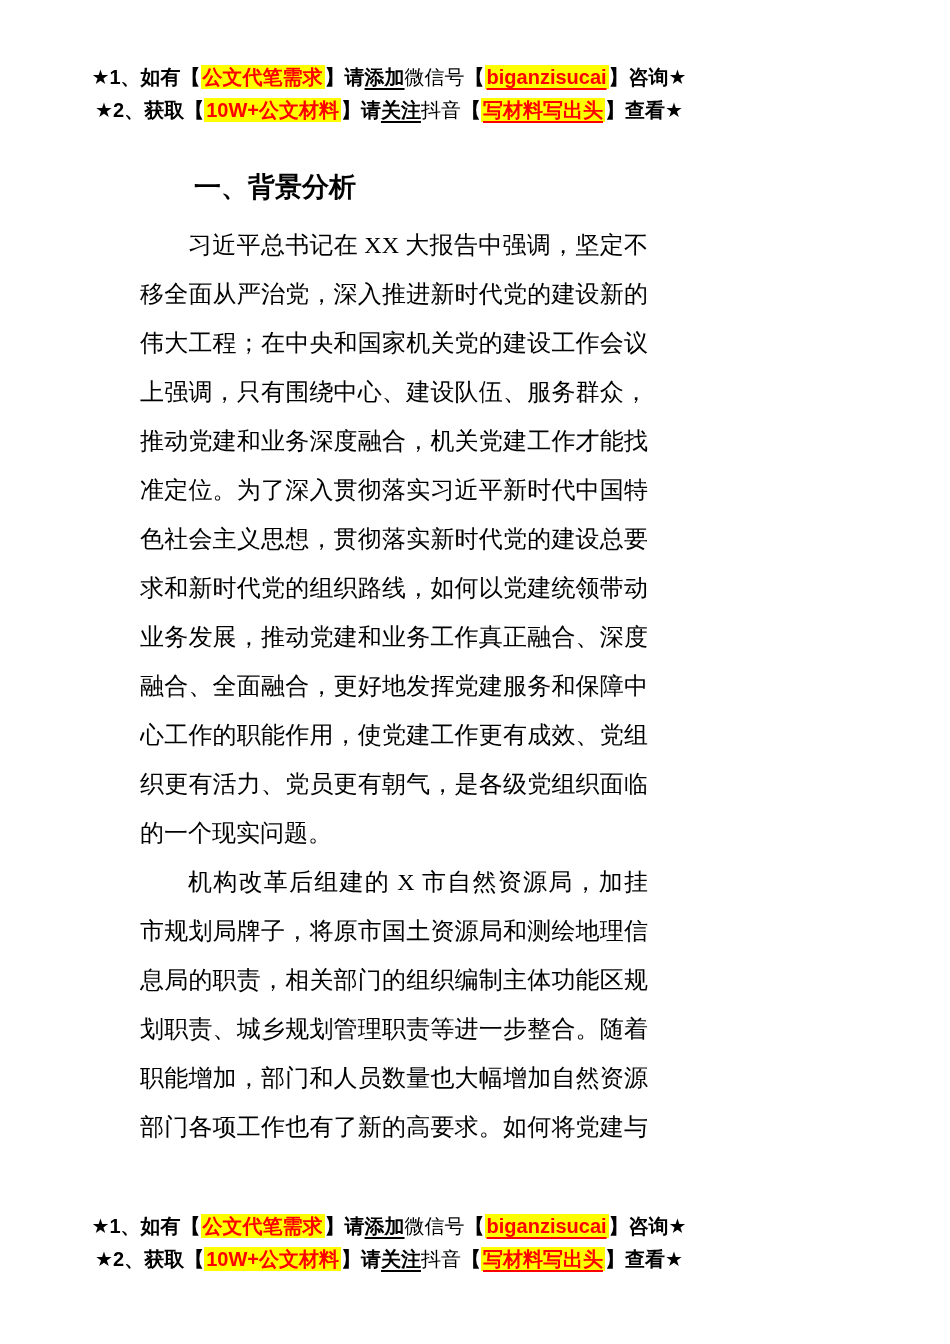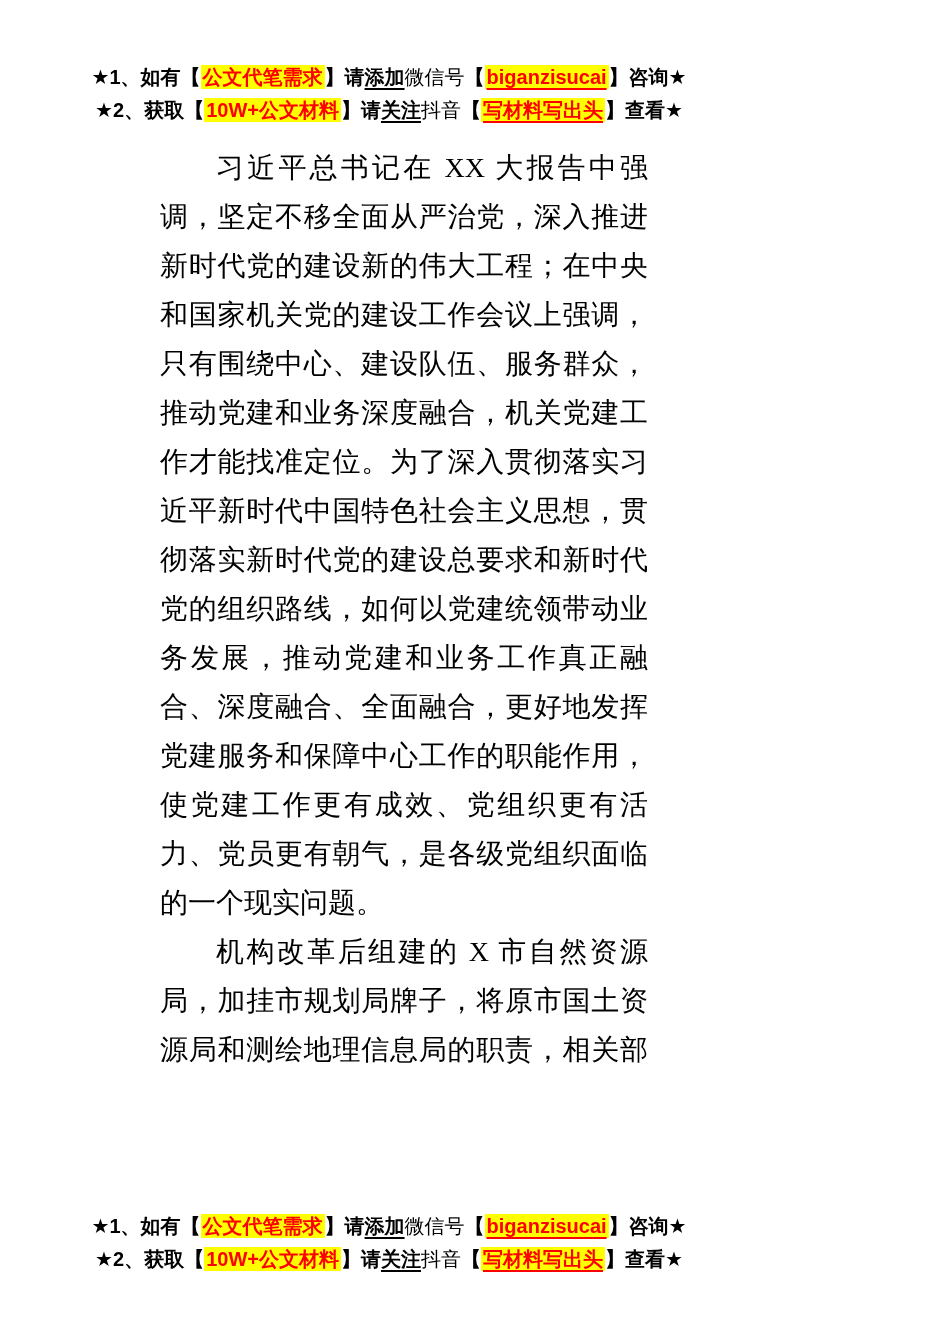--- a/index.html
+++ b/index.html
@@ -41,38 +41,38 @@
   }
   .section-heading{
     margin:42px 0 0;
     font-size:27px; font-weight:700;
     text-indent:2em;
   }
   .paras{
     margin-top:16px;
     height:928px; overflow:hidden;
     font-family:"Liberation Serif","DejaVu Serif",serif;
-    font-size:28px; line-height:49px;
+    font-size:24px; line-height:49px;
     text-align:justify;
-    margin-left:20px;
   }
   .paras p{ margin:0; text-indent:2em; }
   footer.promo{ position:absolute; top:1210px; left:0; width:100%; }
 </style>
 </head>
 <body>
 
 <div class="page">
 
   <header class="promo">
     <p class="promo-line"><span>★1、如有【</span><span class="hl">公文代笔需求</span><span>】请</span><span class="ul">添加</span><span class="light">微信号</span><span>【</span><span class="hl ul">biganzisucai</span><span>】咨询★</span></p>
     <p class="promo-line"><span>★2、获取【</span><span class="hl">10W+公文材料</span><span>】请</span><span class="ul">关注</span><span class="light">抖音</span><span>【</span><span class="hl ul">写材料写出头</span><span>】查看★</span></p>
   </header>
 
   <main>
+    <h2 class="section-heading">一、背景分析</h2>
     <div class="paras">
       <p>习近平总书记在 XX 大报告中强调，坚定不移全面从严治党，深入推进新时代党的建设新的伟大工程；在中央和国家机关党的建设工作会议上强调，只有围绕中心、建设队伍、服务群众，推动党建和业务深度融合，机关党建工作才能找准定位。为了深入贯彻落实习近平新时代中国特色社会主义思想，贯彻落实新时代党的建设总要求和新时代党的组织路线，如何以党建统领带动业务发展，推动党建和业务工作真正融合、深度融合、全面融合，更好地发挥党建服务和保障中心工作的职能作用，使党建工作更有成效、党组织更有活力、党员更有朝气，是各级党组织面临的一个现实问题。</p>
       <p>机构改革后组建的 X 市自然资源局，加挂市规划局牌子，将原市国土资源局和测绘地理信息局的职责，相关部门的组织编制主体功能区规划职责、城乡规划管理职责等进一步整合。随着职能增加，部门和人员数量也大幅增加自然资源部门各项工作也有了新的高要求。如何将党建与业务融合，找准党建在服务工作大局中的切入点和着力点以高质量的党建工作成效，切实肩负起党委和政府赋予自然资源管理工作的新使命新要求，成为了近年全市自然资</p>
     </div>
   </main>
 
   <footer class="promo">
     <p class="promo-line"><span>★1、如有【</span><span class="hl">公文代笔需求</span><span>】请</span><span class="ul">添加</span><span class="light">微信号</span><span>【</span><span class="hl ul">biganzisucai</span><span>】咨询★</span></p>
     <p class="promo-line"><span>★2、获取【</span><span class="hl">10W+公文材料</span><span>】请</span><span class="ul">关注</span><span class="light">抖音</span><span>【</span><span class="hl ul">写材料写出头</span><span>】查看★</span></p>
   </footer>

